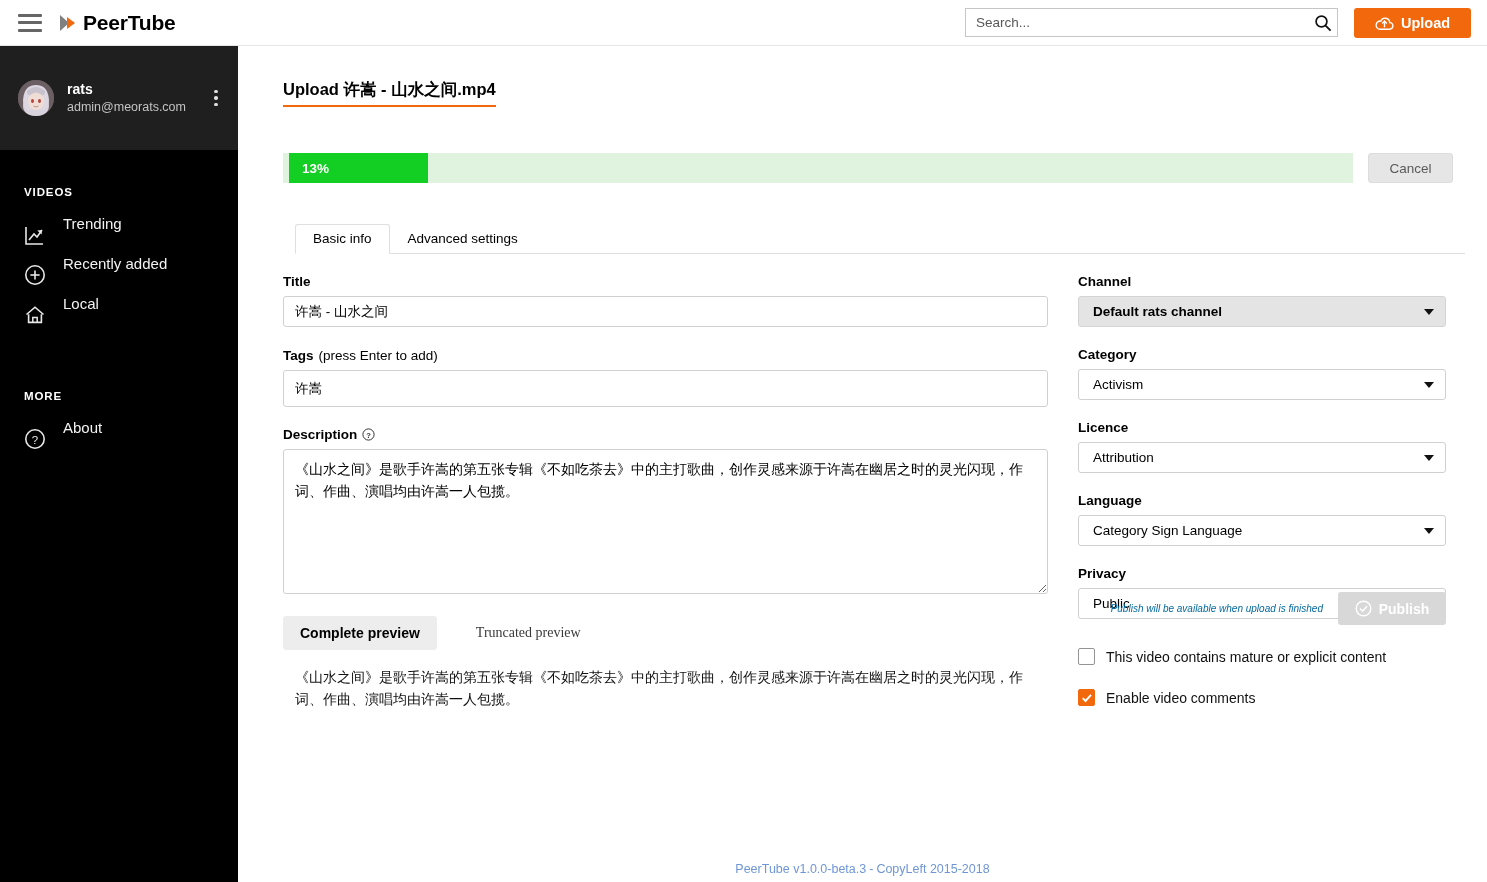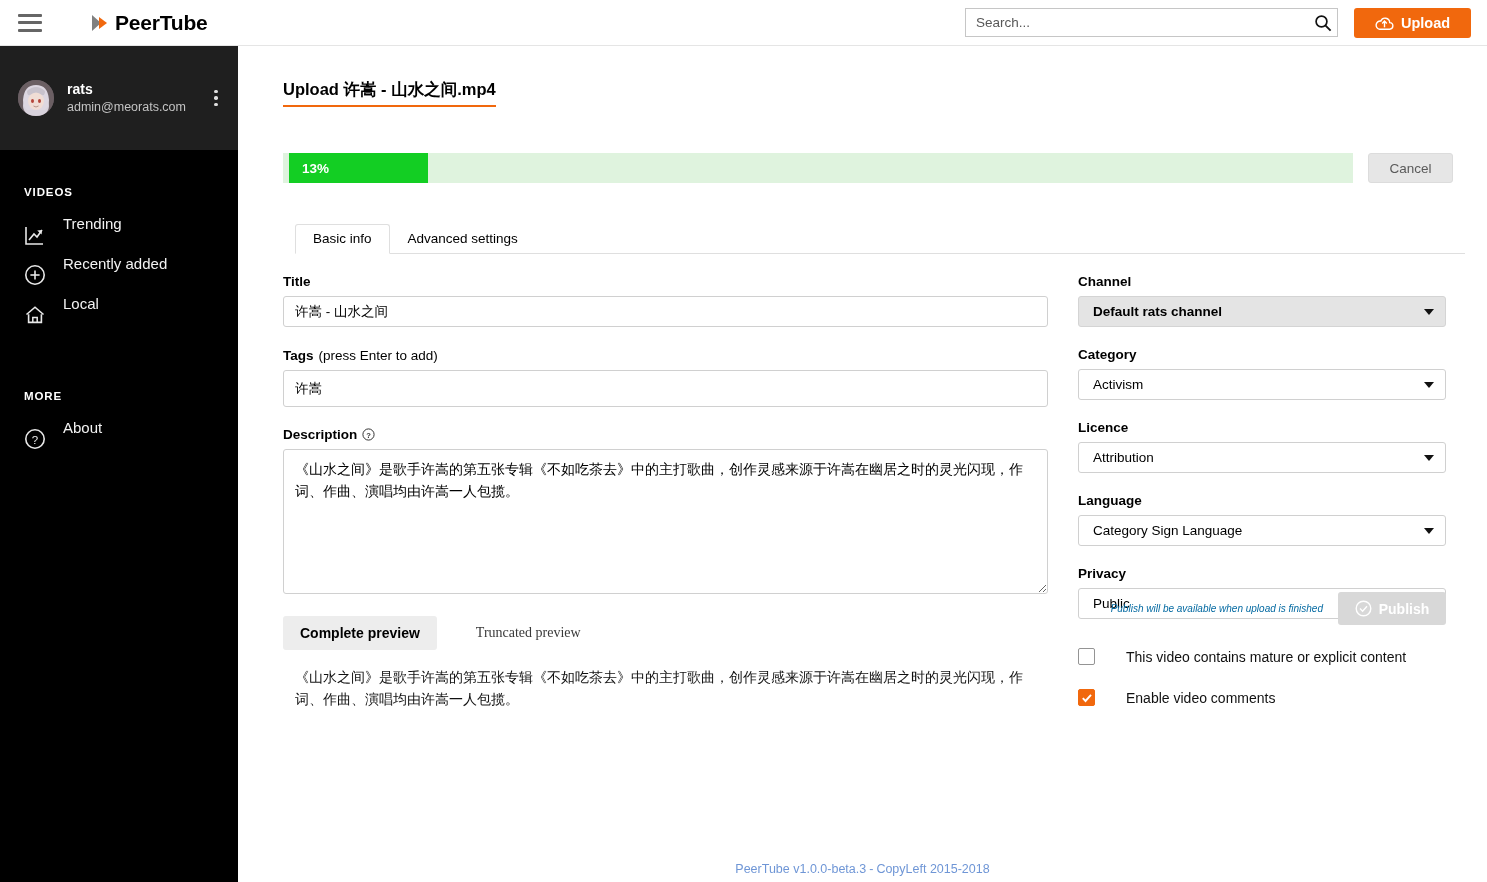--- a/index.html
+++ b/index.html
@@ -10,21 +10,21 @@
     font-family: "Liberation Sans", sans-serif;
     background: #fff;
     color: #000;
   }
 
   
   #topbar {
     position: absolute; top: 0; left: 0; width: 1487px; height: 46px;
     background: #fff;
     border-bottom: 1px solid #e5e5e5;
-    display: flex; align-items: center; gap: 32px;
+    display: flex; align-items: center;
   }
   #hamburger {
     width: 24px; height: 18px; margin-left: 18px; margin-right: 16px;
     display: flex; flex-direction: column; justify-content: space-between;
     cursor: pointer;
   }
   #hamburger span { display: block; height: 3px; background: #666; border-radius: 1px; }
 
   #logo-wrap { display: flex; align-items: center; cursor: pointer; }
   #logo-mark { width: 20px; height: 20px; margin-right: 5px; }
@@ -201,21 +201,21 @@
   }
   .sel.disabled { background: #e4e4e4; border-color: #d4d4d4; font-weight: bold; }
   .sel .val { flex: 1; }
   .caret {
     width: 0; height: 0;
     border-left: 5px solid transparent; border-right: 5px solid transparent;
     border-top: 6px solid #111;
   }
   .r-gap { height: 20px; }
 
-  .chk-row { display: flex; align-items: center; gap: 20px; }
+  .chk-row { display: flex; align-items: center; }
   #chk-mature-row { margin-top: 29px; }
   #chk-comments-row { margin-top: 24px; }
   .chk-box {
     width: 17px; height: 17px; border: 1px solid #949494; border-radius: 2px;
     background: #fff; flex: 0 0 17px; cursor: pointer;
     display: flex; align-items: center; justify-content: center;
   }
   .chk-box.on { background: #f1680d; border-color: #f1680d; }
   .chk-lbl { font-size: 14px; color: #111; margin-left: 11px; cursor: pointer; }
 

